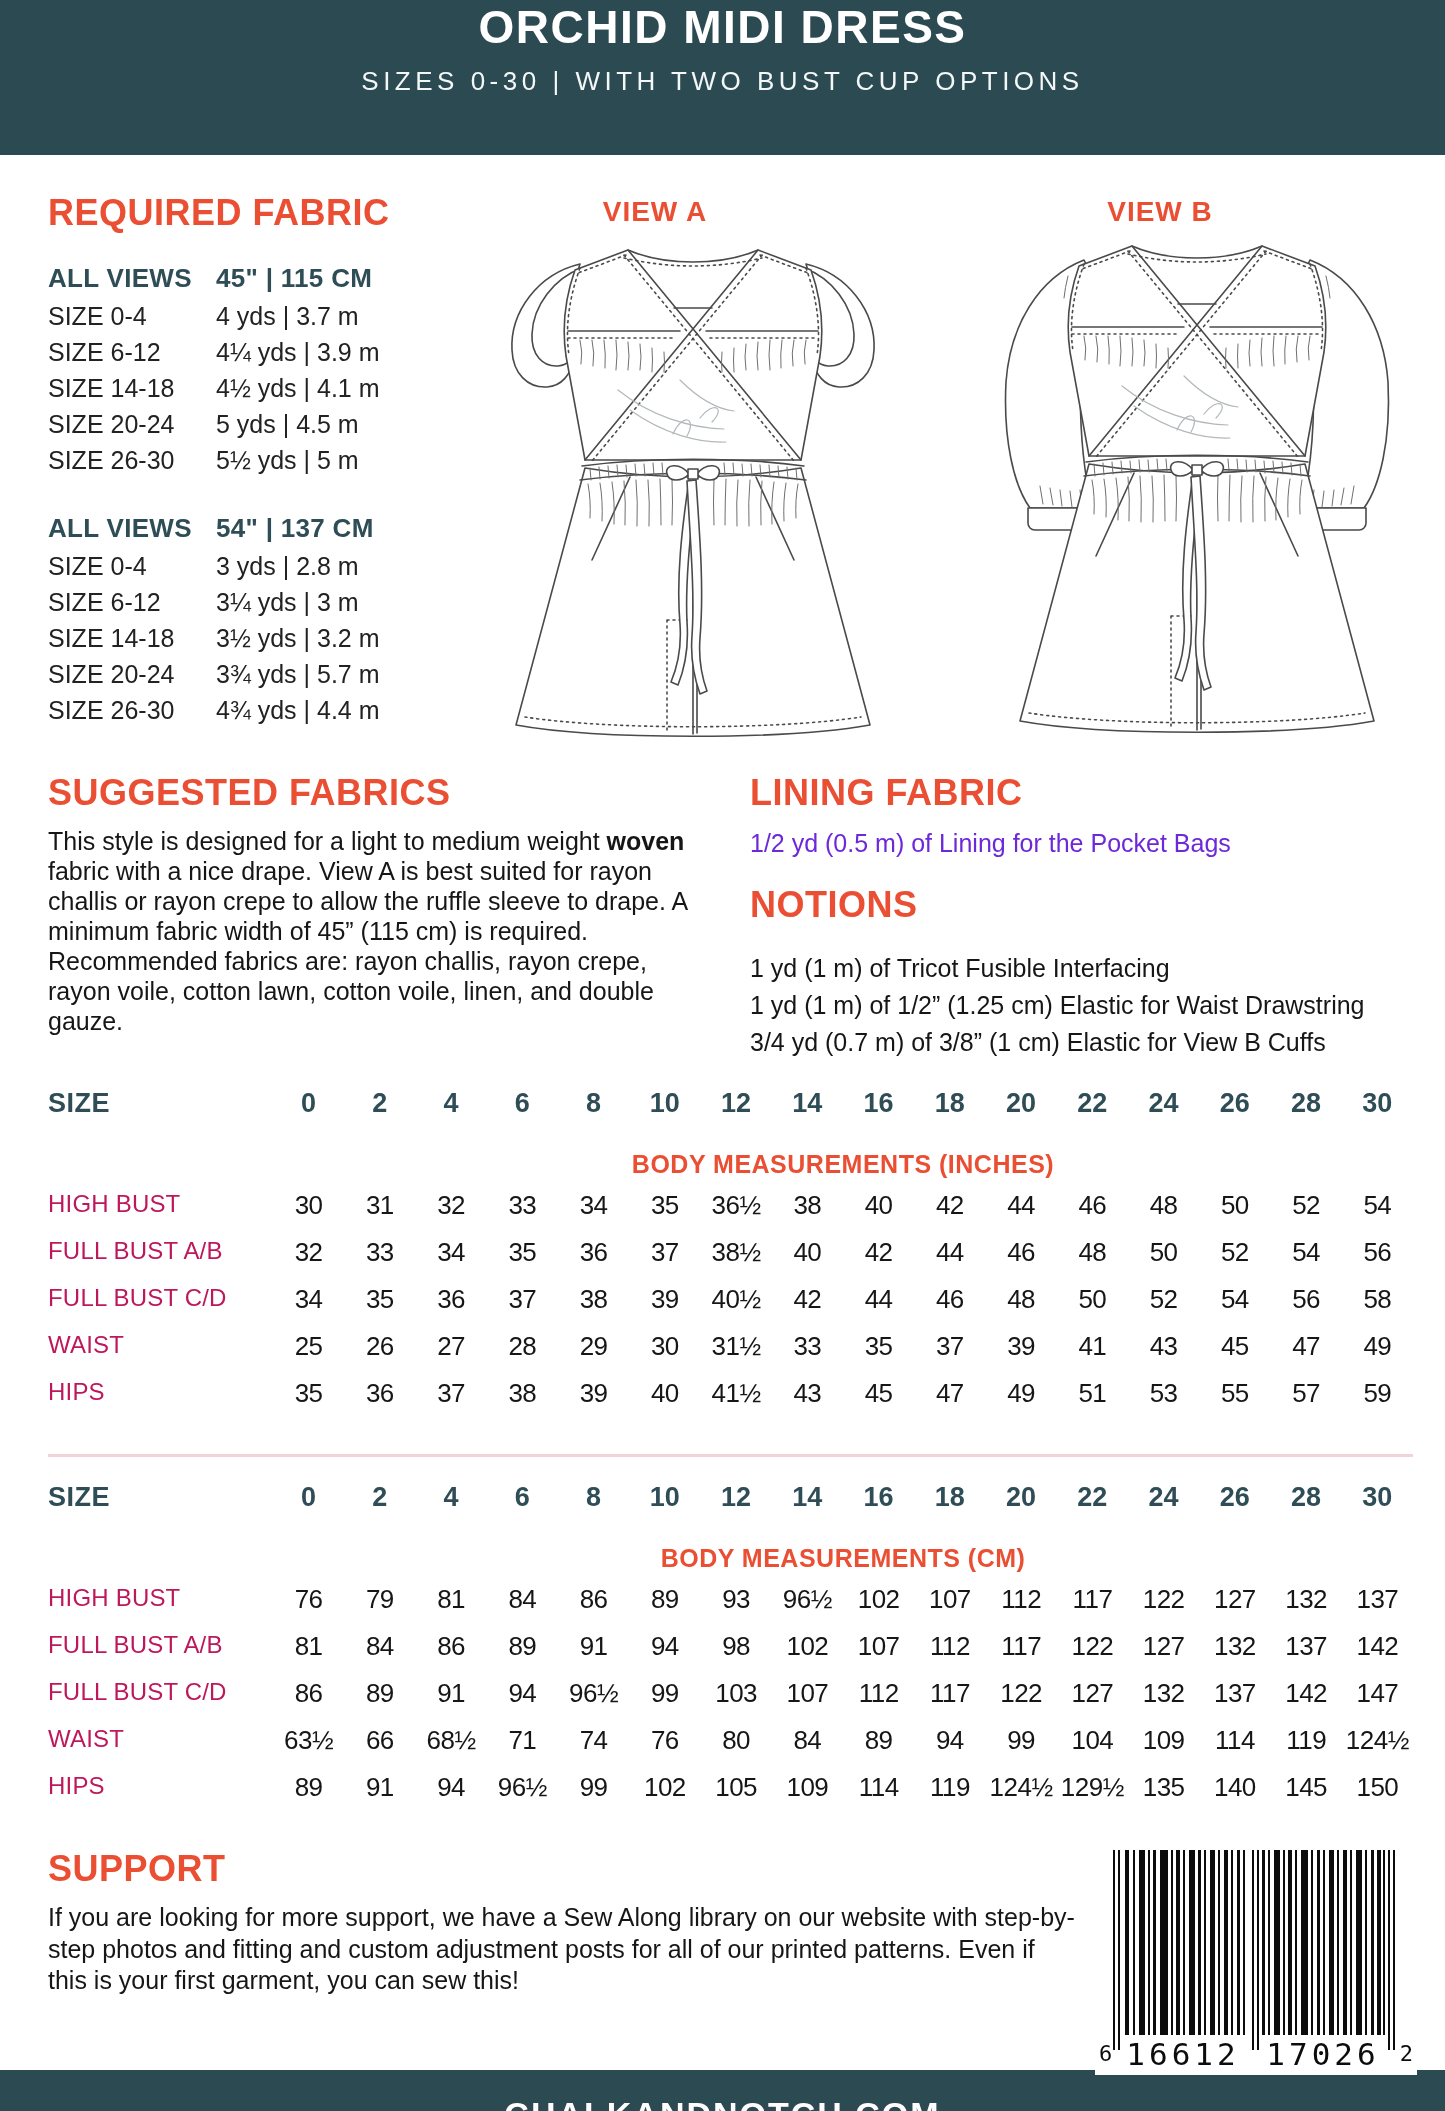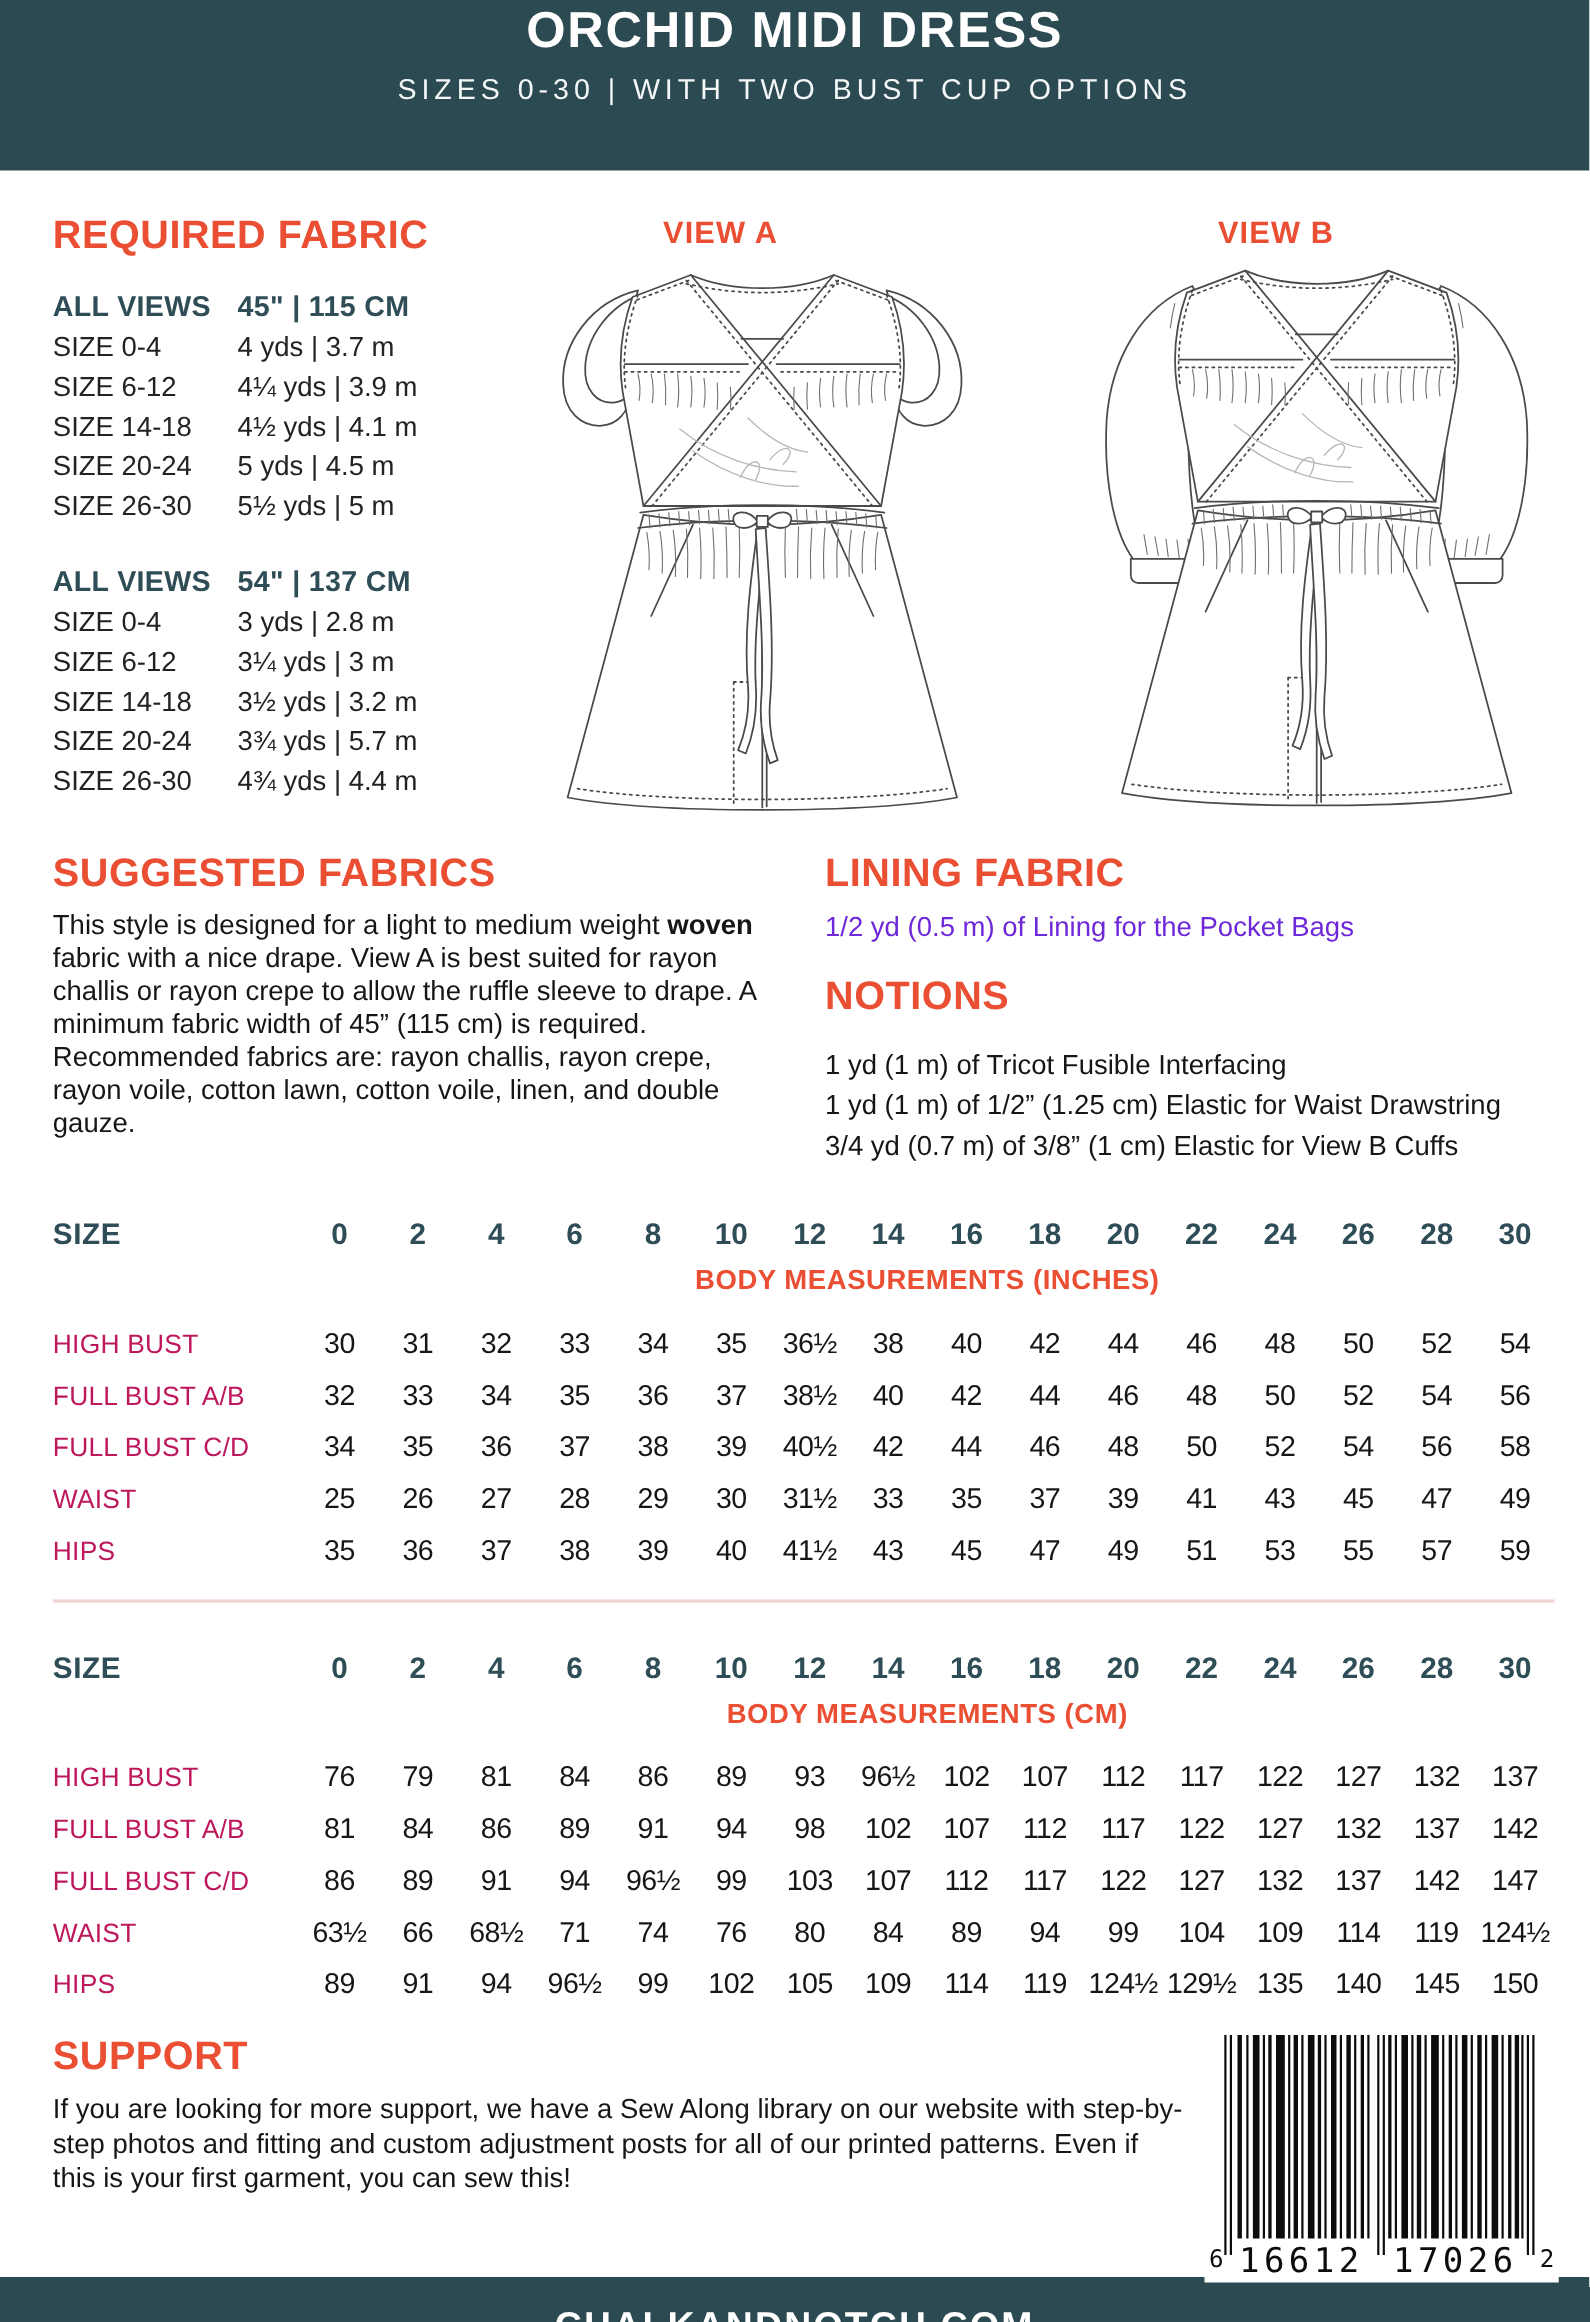--- a/index.html
+++ b/index.html
@@ -48,21 +48,21 @@
   .right-col{position:absolute;left:750px;top:772px;width:670px;}
   .lining-text{margin-top:12px;font-size:25px;line-height:34px;color:#6d28d9;}
   .notions-head{margin-top:24px;}
   .notion-item{font-size:25px;line-height:37px;color:#161616;}
   .notions-list{margin-top:24px;}
 
   
   .size-table{position:absolute;left:48px;width:1365px;}
   .table-1{top:1088px;}
   .table-2{top:1482px;}
-  .t-row{display:flex;align-items:flex-end;height:47px;}
+  .t-row{display:flex;align-items:flex-start;height:47px;}
   .t-head{height:50px;}
   .t-label{width:225px;flex:none;font-size:27px;font-weight:bold;color:var(--teal-text);letter-spacing:.5px;}
   .t-rowlabel{font-size:24px;font-weight:400;color:#be185d;letter-spacing:.2px;}
   .t-cell{flex:1;text-align:center;font-size:27px;font-weight:bold;color:var(--teal-text);}
   .t-val{font-size:26px;font-weight:400;color:#161616;letter-spacing:-.5px;}
   .t-section{height:52px;display:flex;align-items:center;justify-content:center;margin-left:225px;color:var(--orange);font-weight:bold;font-size:25px;letter-spacing:.5px;}
   .table-divider{position:absolute;left:48px;top:1454px;width:1365px;border-top:3px solid var(--pink);}
 
   
   .support{position:absolute;left:48px;top:1848px;width:1030px;}

